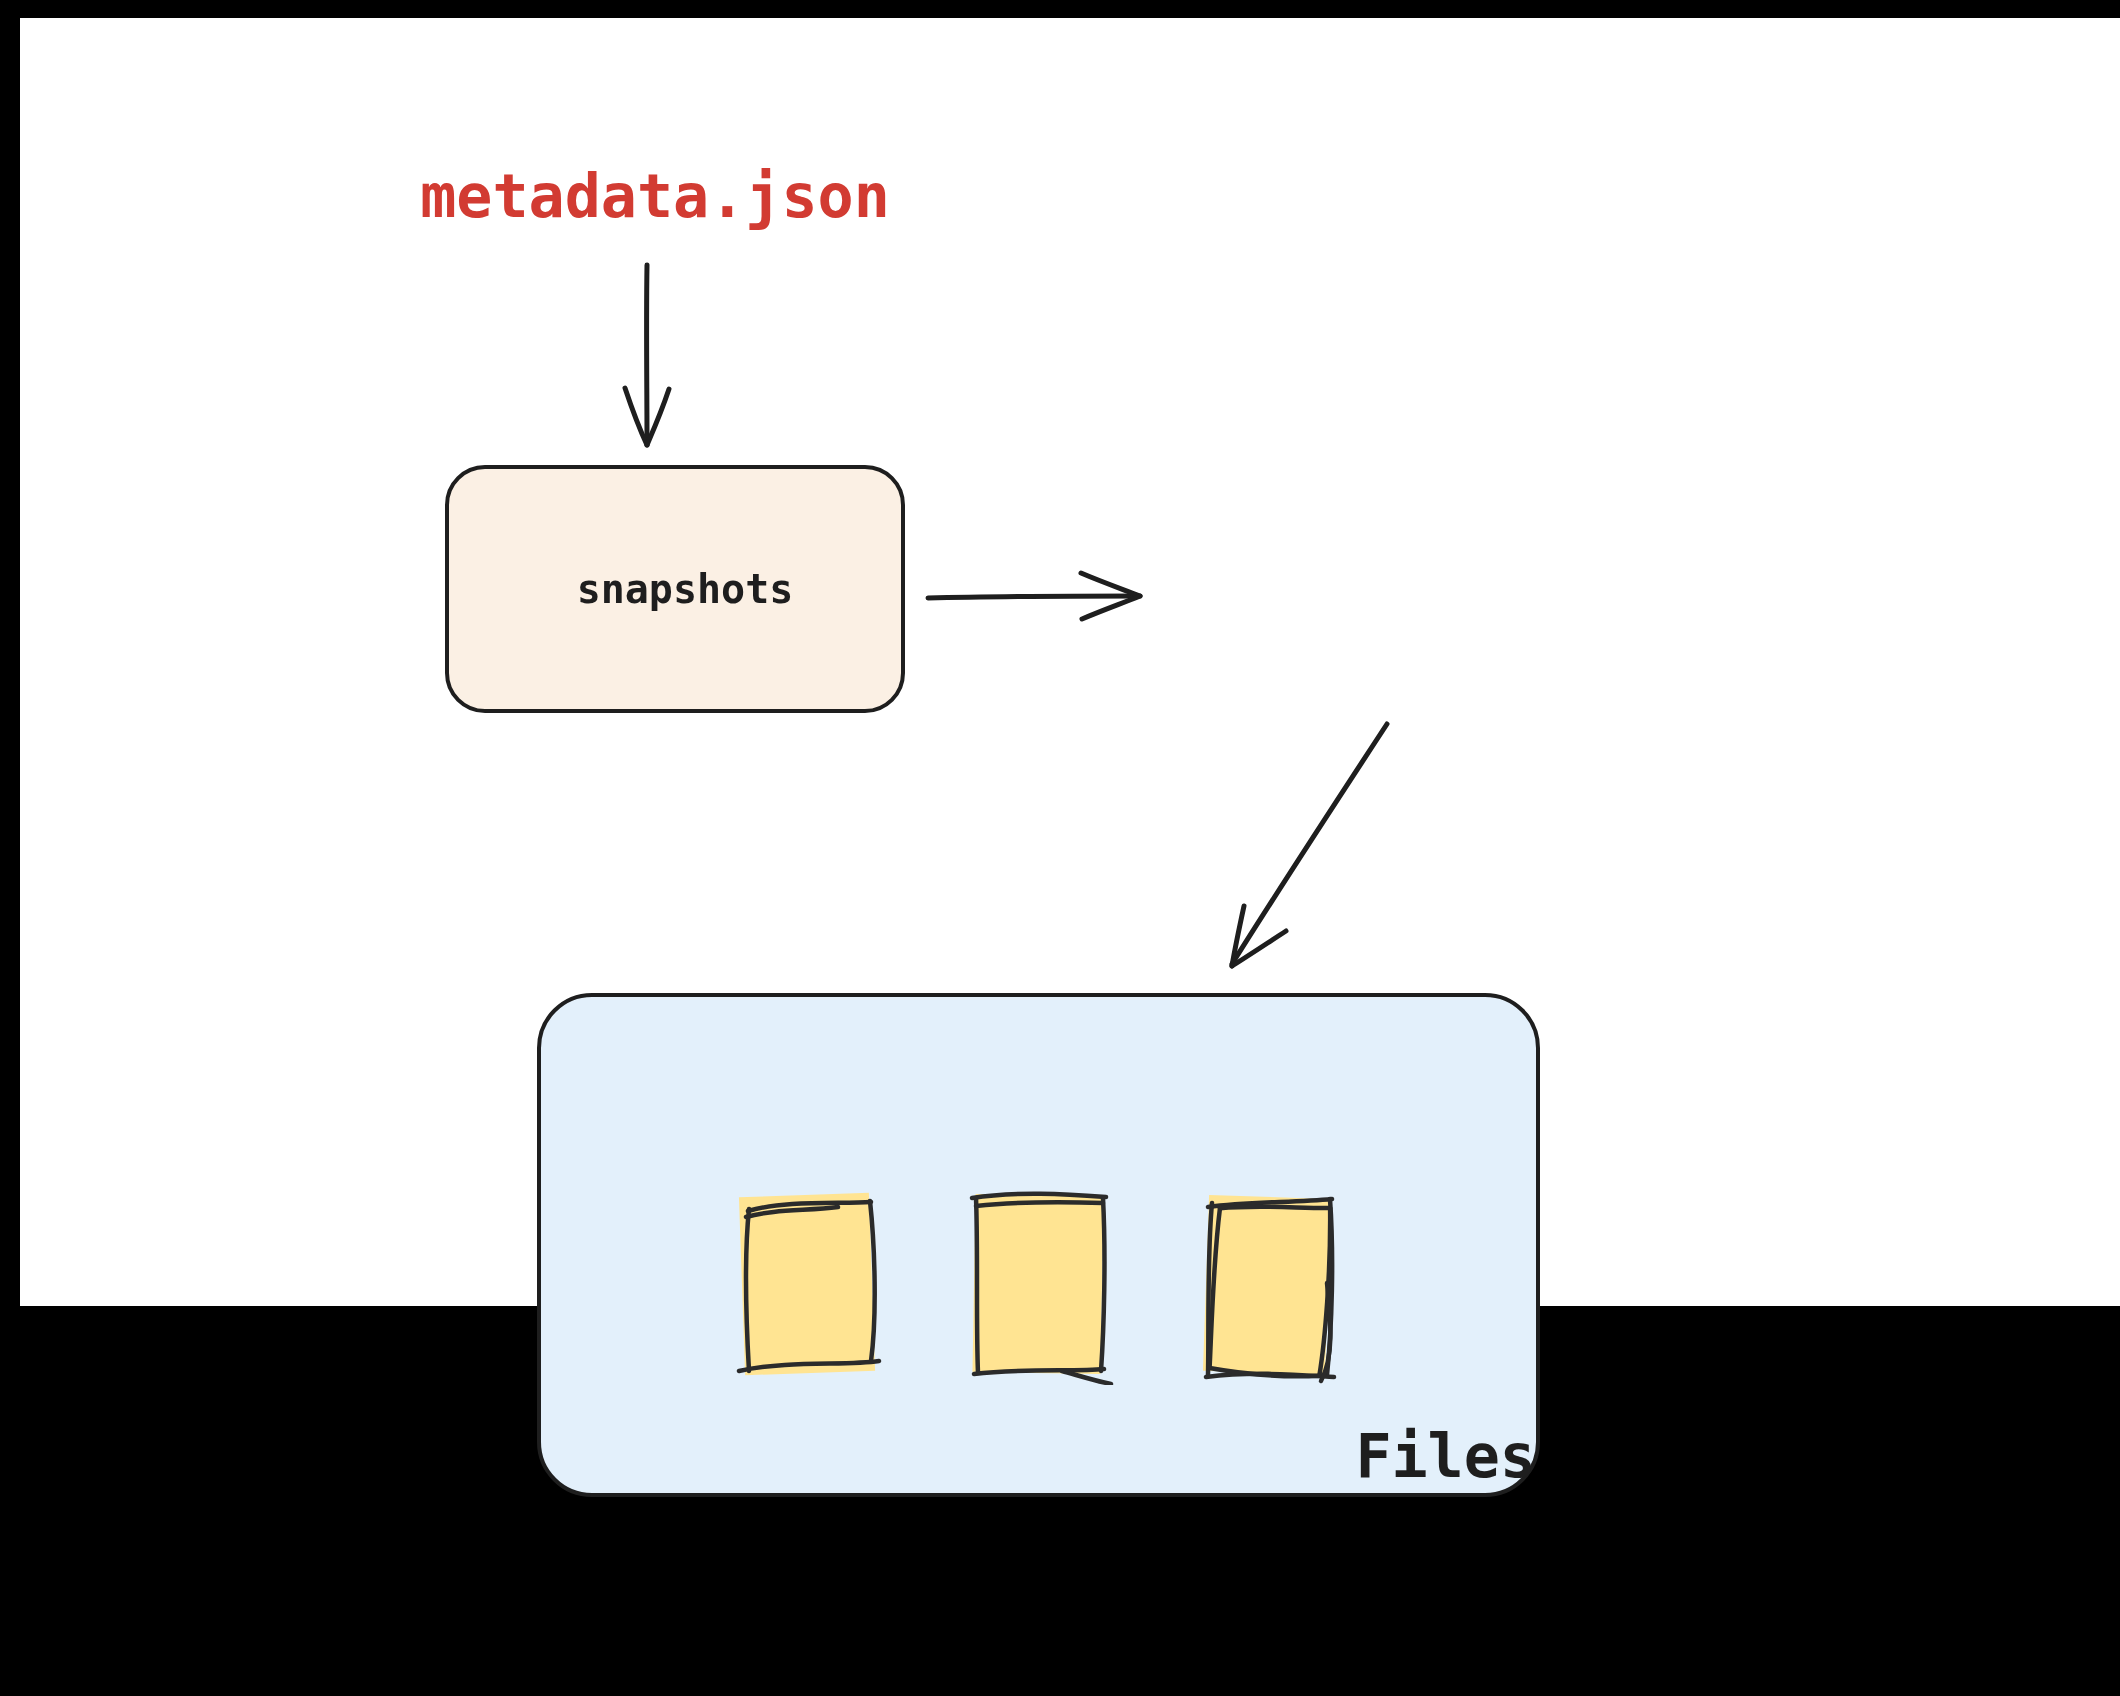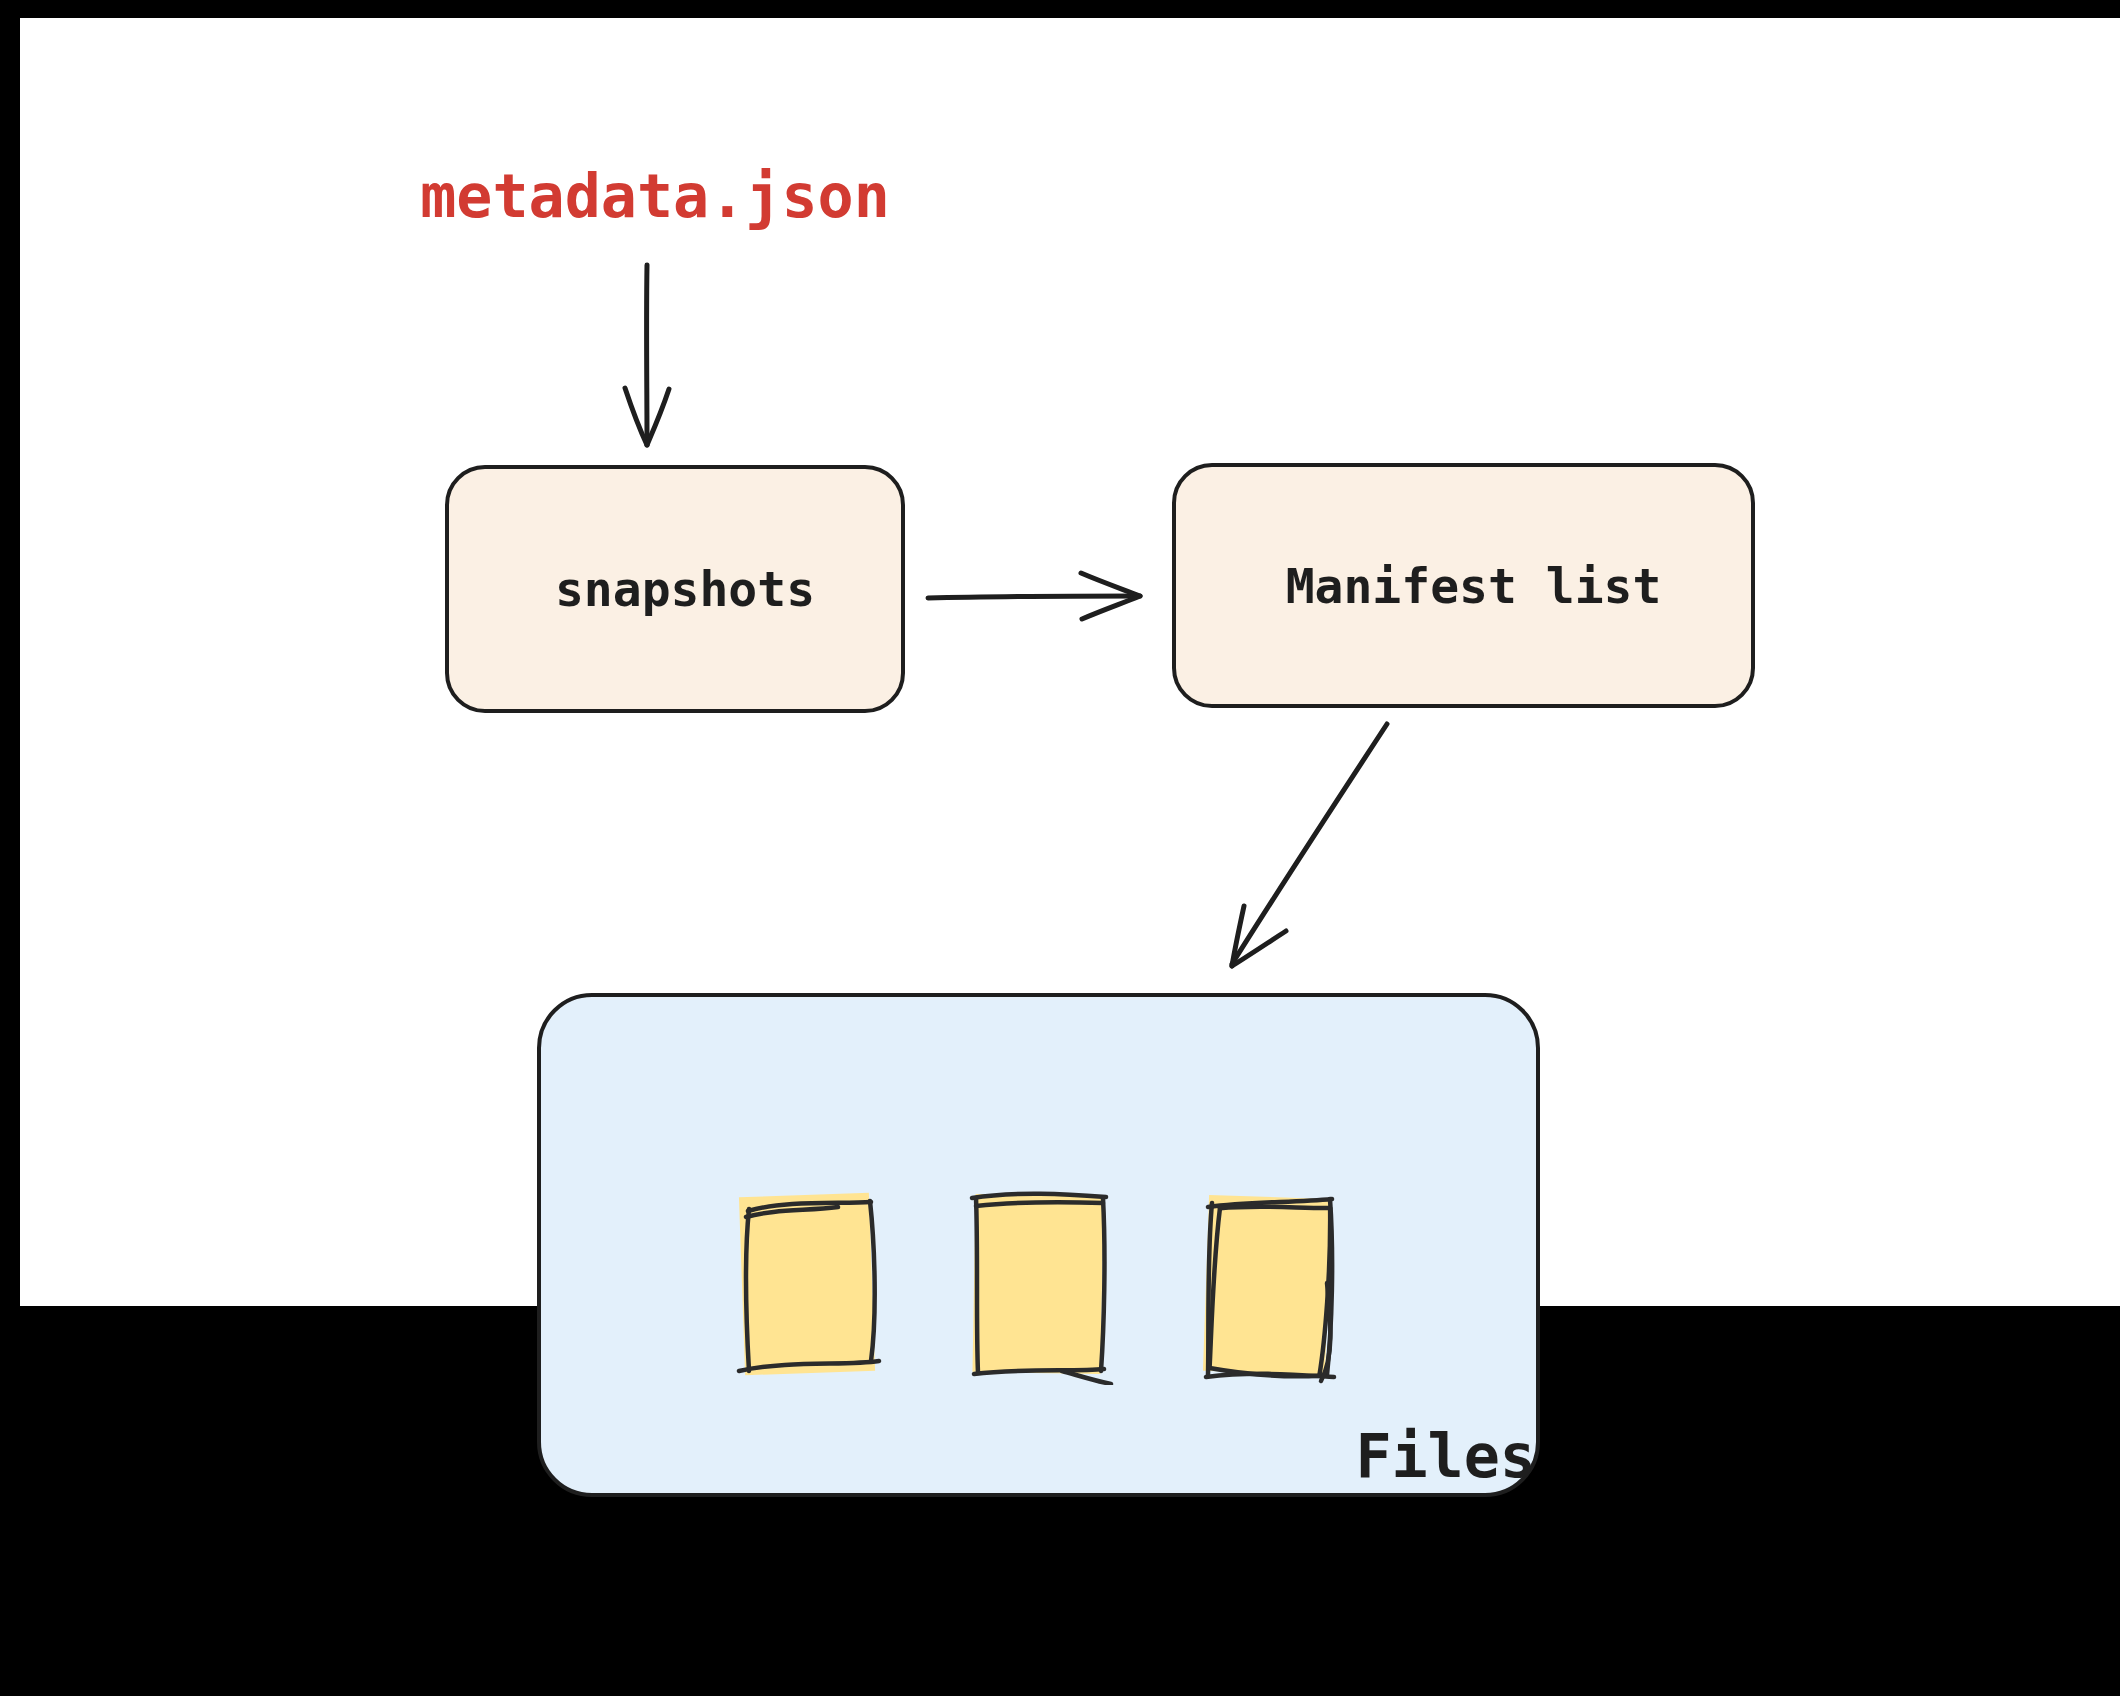--- a/index.html
+++ b/index.html
@@ -53,21 +53,21 @@
     position: absolute;
     background: #fbf0e4;
     border: 4px solid #1e1e1e;
     border-radius: 40px;
     display: flex;
     align-items: center;
     justify-content: center;
     box-sizing: border-box;
   }
   .node span {
-    font-size: 48px;
+    font-size: 40px;
     font-weight: bold;
     color: #1e1e1e;
     white-space: nowrap;
     margin-left: 20px;
   }
   .node-snapshots {
     left: 425px;
     top: 447px;
     width: 460px;
     height: 248px;
@@ -140,23 +140,20 @@
         <path d="M1367,706 C1318,781 1262,866 1212,946"></path>
         <path d="M1224,888 C1219,911 1215,930 1212,948"></path>
         <path d="M1266,913 C1246,926 1228,938 1212,948"></path>
       </g>
     </svg>
 
     <div class="node node-snapshots">
       <span>snapshots</span>
     </div>
 
-    <div class="node node-manifest-list">
-      <span>Manifest list</span>
-    </div>
 
     <div class="group-manifest">
 
       <div class="files-row">
         <svg class="file-icon" viewBox="0 0 150 200" xmlns="http://www.w3.org/2000/svg">
           <rect x="8" y="10" width="130" height="178" fill="#ffe492" transform="rotate(-2 73 99)"></rect>
           <path d="M14,26 C52,15 104,19 137,17"></path>
           <path d="M12,32 C40,24 72,26 104,22"></path>
           <path d="M136,16 C141,62 143,132 137,176"></path>
           <path d="M15,24 C10,72 12,134 15,186"></path>

